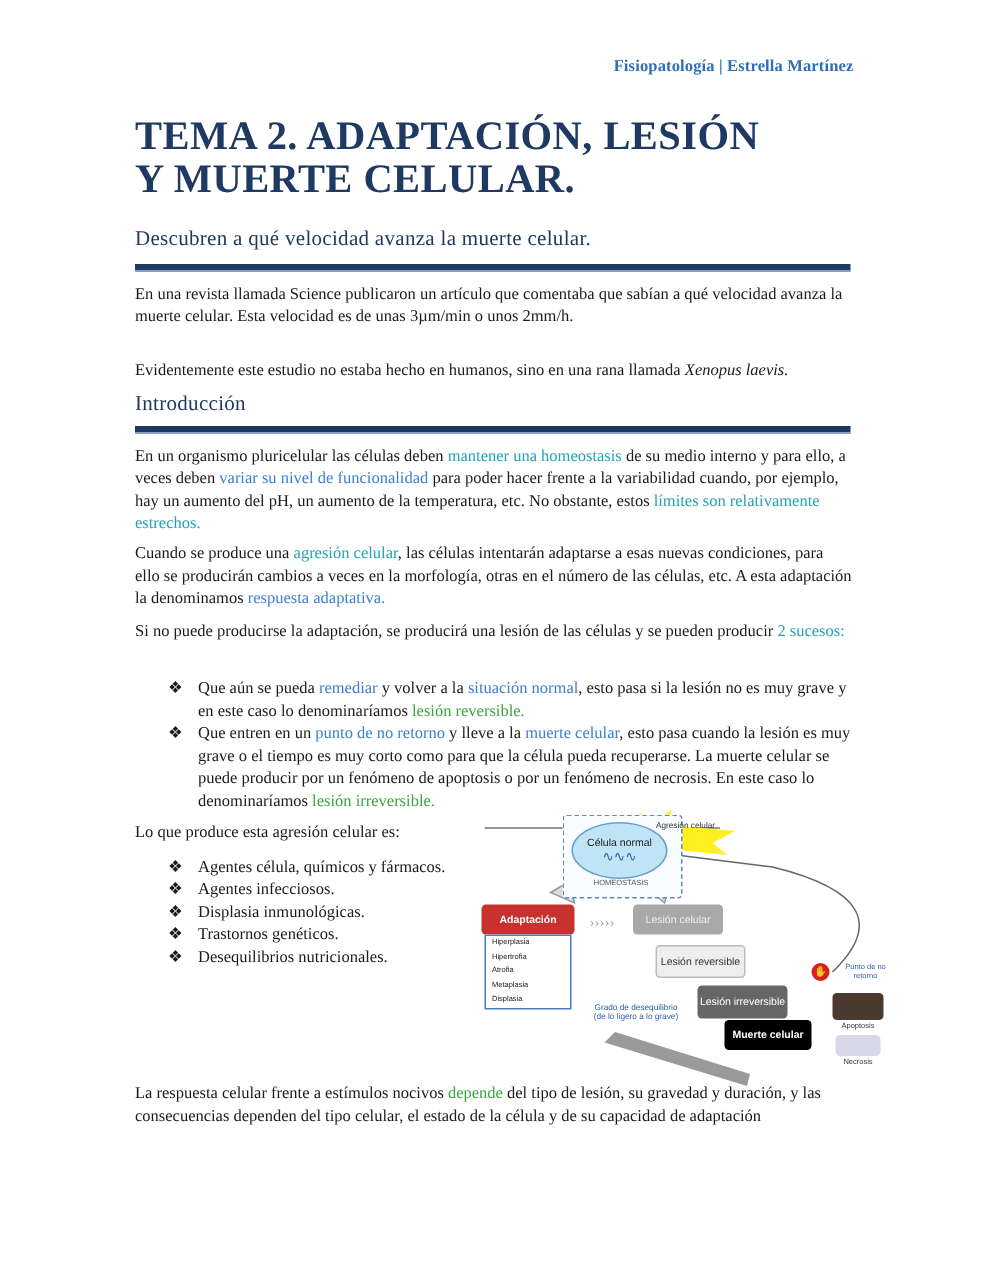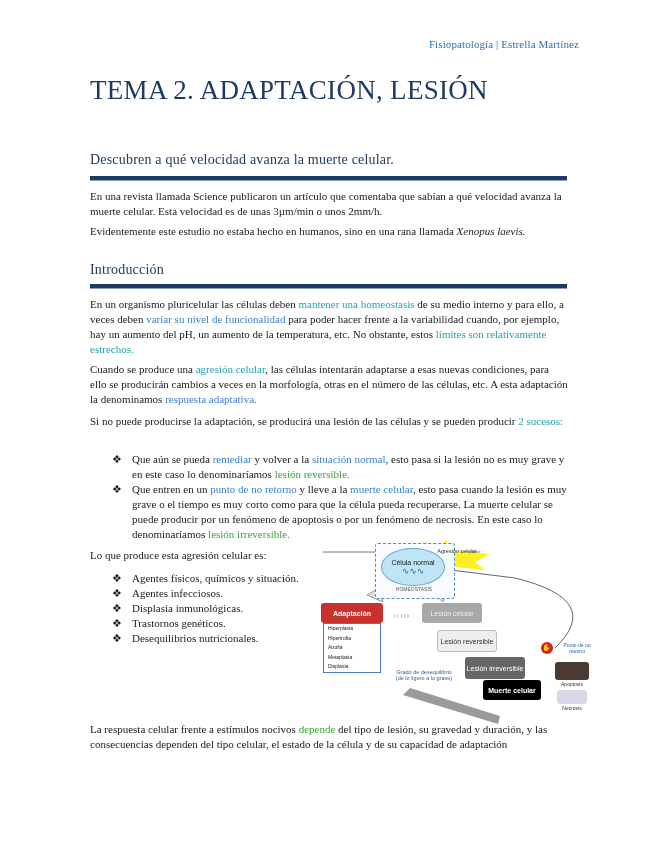--- a/index.html
+++ b/index.html
@@ -1,62 +1,63 @@
 <!DOCTYPE html>
 <html><head>
 <meta charset="utf-8">
 <style>
   html, body { margin:0; padding:0; background:#ffffff; }
   body { width:655px; height:848px; position:relative; overflow:hidden;
          font-family:"Liberation Serif", "DejaVu Serif", serif; color:#1a1a1a; }
-  .header { position:absolute; top:38px; right:76px; font-size:11px; color:#2e6fb5; letter-spacing:0.1px; }
+  .header { position:absolute; top:38px; right:86px; font-size:11px; color:#2e6fb5; letter-spacing:0.1px;font-weight:bold; }
   .title { position:absolute; left:90px; top:76px; width:480px; font-size:27px; line-height:29px;
-           color:#1f3a62; letter-spacing:0.3px; font-weight:normal; margin:0; }
+           color:#1f3a62; letter-spacing:0.3px; font-weight:bold; margin:0; }
   .h2 { position:absolute; left:90px; font-size:14px; color:#1f3a62; margin:0; font-weight:normal; letter-spacing:0.2px; }
   .rule { position:absolute; left:90px; width:477px; height:4px; background:#1f3a62; border-bottom:1px solid #8aa0c0; }
   .p { position:absolute; left:90px; width:478px; font-size:11px; line-height:15px; margin:0; }
   .teal { color:#23a3b0; }
   .blue { color:#3a7fd0; }
   .green { color:#3aa53a;font-family:Liberation Serif, serif; }
   ul.bul { position:absolute; margin:0; padding:0; list-style:none; font-size:11px; line-height:15px; }
   ul.bul li { position:relative; padding-left:24px; }
   ul.bul li .b { position:absolute; left:4px; top:0; font-size:11px; }
   .diagram { position:absolute; left:315px; top:540px; width:290px; height:185px; }
   .box { position:absolute; font-family:"Liberation Sans", sans-serif; font-size:7px; display:flex; align-items:center; justify-content:center; text-align:center; border-radius:3px; }
 </style>
 </head>
 <body>
 
 <div class="header">Fisiopatología | Estrella Martínez</div>
 
 <h1 class="title">
   <span>TEMA 2. ADAPTACIÓN, LESIÓN</span><br>
+  <span>Y MUERTE CELULAR.</span>
 </h1>
 
 <h2 class="h2" style="top:152px">Descubren a qué velocidad avanza la muerte celular.</h2>
 <div class="rule" style="top:176px"></div>
 
 <p class="p" style="top:189px">En una revista llamada Science publicaron un artículo que comentaba que sabían a qué velocidad avanza la muerte celular. Esta velocidad es de unas 3µm/min o unos 2mm/h.</p>
-<p class="p" style="top:224px"><span>Evidentemente este estudio no estaba hecho en humanos, sino en una rana llamada </span><i>Xenopus laevis.</i></p>
+<p class="p" style="top:240px"><span>Evidentemente este estudio no estaba hecho en humanos, sino en una rana llamada </span><i>Xenopus laevis.</i></p>
 
 <h2 class="h2" style="top:262px">Introducción</h2>
 <div class="rule" style="top:284px"></div>
 
 <p class="p" style="top:297px"><span>En un organismo pluricelular las células deben </span><span class="teal">mantener una homeostasis</span><span> de su medio interno y para ello, a veces deben </span><span class="blue">variar su nivel de funcionalidad</span><span> para poder hacer frente a la variabilidad cuando, por ejemplo, hay un aumento del pH, un aumento de la temperatura, etc. No obstante, estos </span><span class="teal">límites son relativamente estrechos.</span></p>
 <p class="p" style="top:362px"><span>Cuando se produce una </span><span class="teal">agresión celular</span><span>, las células intentarán adaptarse a esas nuevas condiciones, para ello se producirán cambios a veces en la morfología, otras en el número de las células, etc. A esta adaptación la denominamos </span><span class="blue">respuesta adaptativa.</span></p>
 <p class="p" style="top:414px"><span>Si no puede producirse la adaptación, se producirá una lesión de las células y se pueden producir </span><span class="teal">2 sucesos:</span></p>
 
 <ul class="bul" style="left:108px; top:452px; width:460px;">
   <li><span class="b">❖</span><span><span>Que aún se pueda </span><span class="blue">remediar</span><span> y volver a la </span><span class="blue">situación normal</span><span>, esto pasa si la lesión no es muy grave y en este caso lo denominaríamos </span><span class="green">lesión reversible.</span></span></li>
   <li><span class="b">❖</span><span><span>Que entren en un </span><span class="blue">punto de no retorno</span><span> y lleve a la </span><span class="blue">muerte celular</span><span>, esto pasa cuando la lesión es muy grave o el tiempo es muy corto como para que la célula pueda recuperarse. La muerte celular se puede producir por un fenómeno de apoptosis o por un fenómeno de necrosis. En este caso lo denominaríamos </span><span class="green">lesión irreversible.</span></span></li>
 </ul>
 
 <p class="p" style="top:548px; width:220px;">Lo que produce esta agresión celular es:</p>
 <ul class="bul" style="left:108px; top:571px; width:210px;">
-  <li><span class="b">❖</span><span>Agentes físicos, químicos y situación.</span></li>
+  <li><span class="b">❖</span><span>Agentes célula, químicos y fármacos.</span></li>
   <li><span class="b">❖</span><span>Agentes infecciosos.</span></li>
   <li><span class="b">❖</span><span>Displasia inmunológicas.</span></li>
   <li><span class="b">❖</span><span>Trastornos genéticos.</span></li>
   <li><span class="b">❖</span><span>Desequilibrios nutricionales.</span></li>
 </ul>
 
 <div class="diagram">
   <svg width="290" height="185" style="position:absolute;left:0;top:0">
     <line x1="8" y1="12" x2="165" y2="12" stroke="#777" stroke-width="1"></line>
     <polygon points="88,155 95,148 185,176 183,184" fill="#9a9a9a"></polygon>

